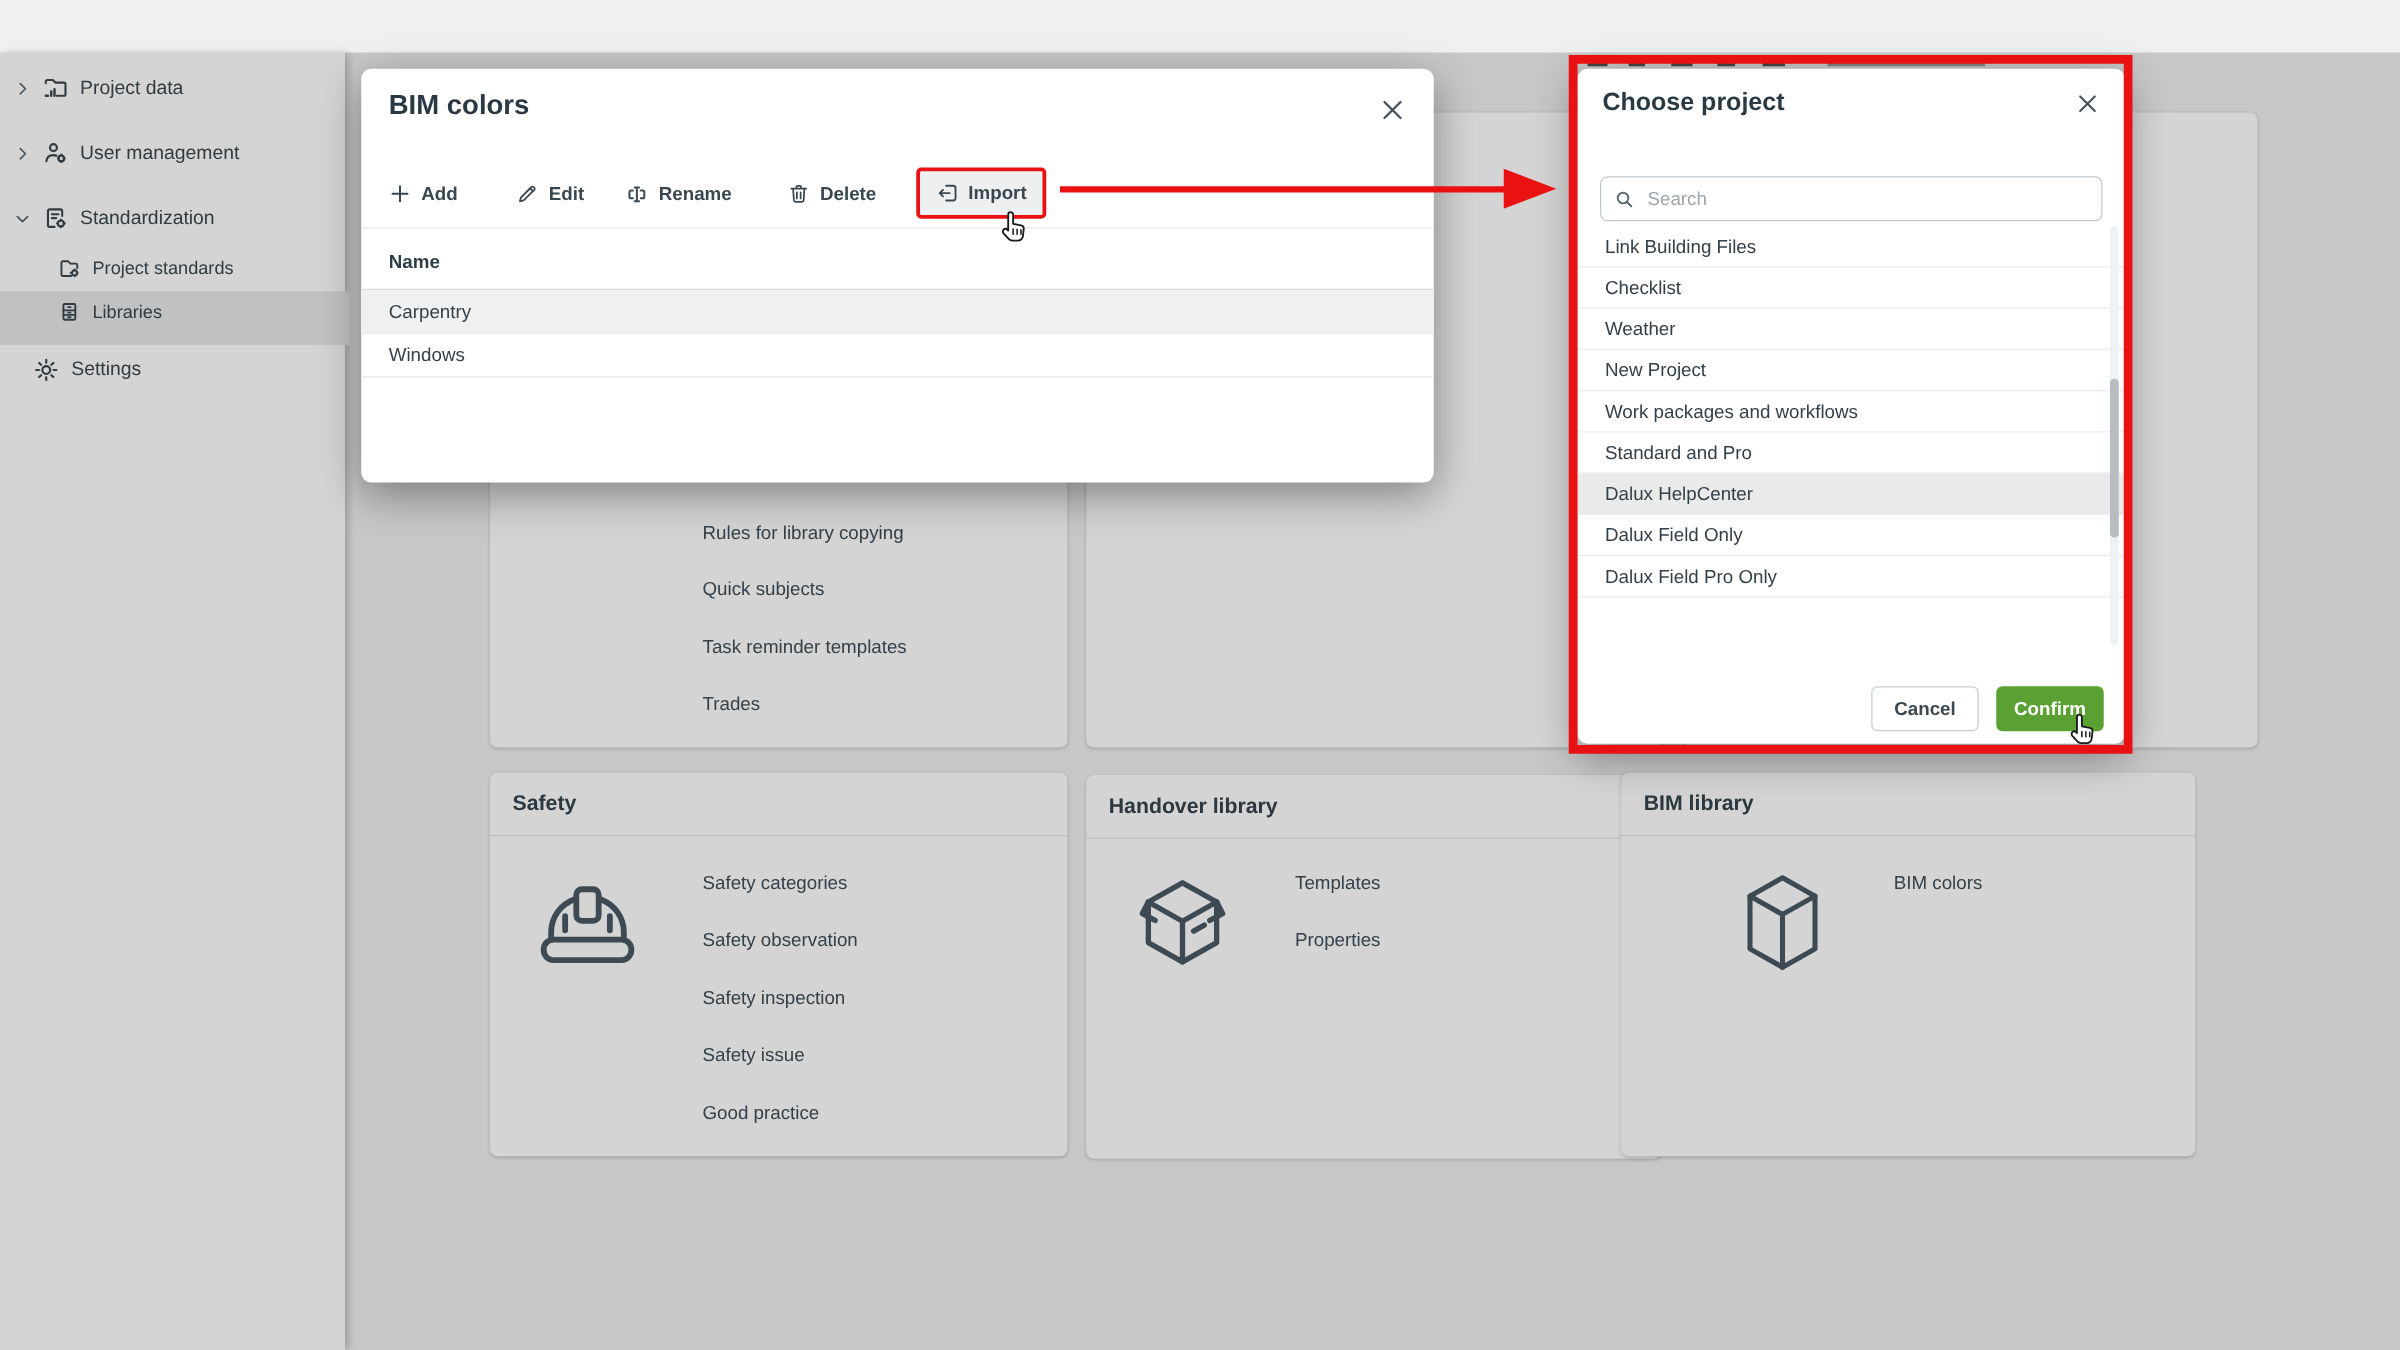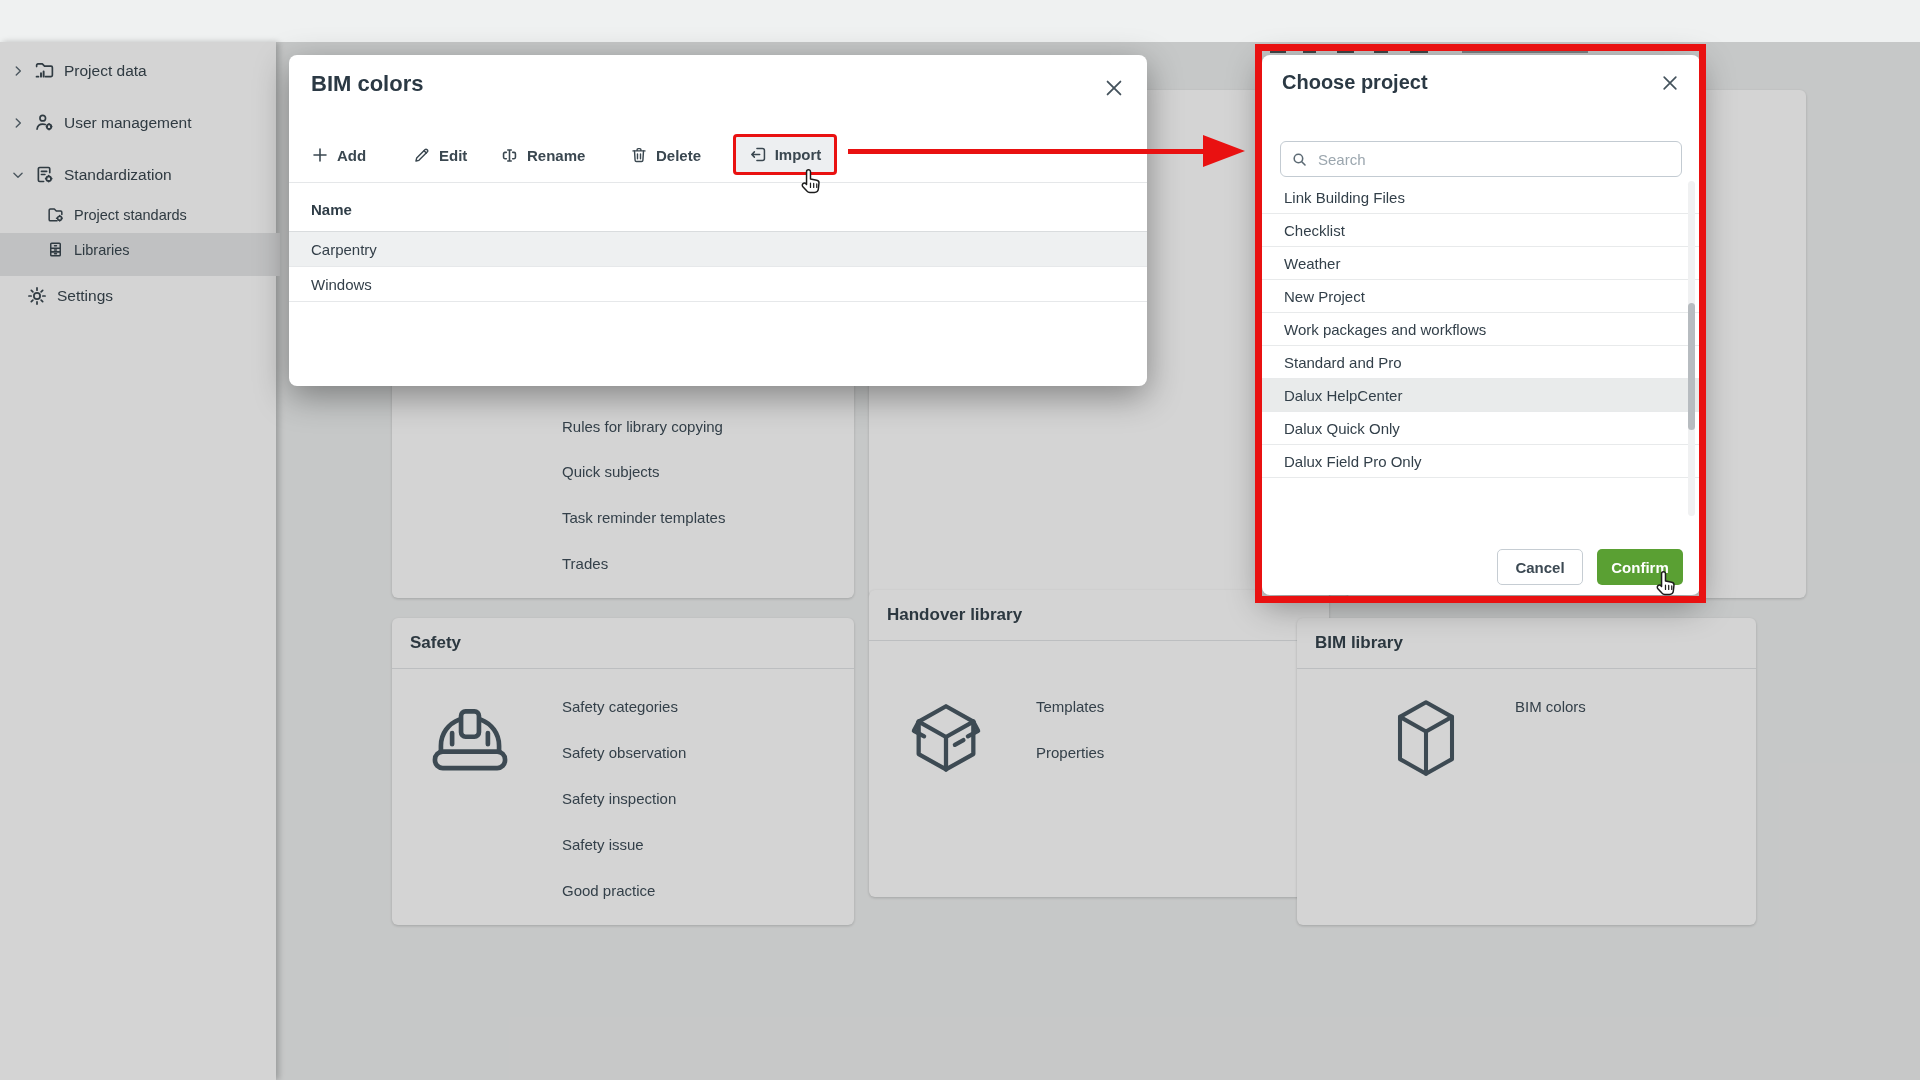--- a/index.html
+++ b/index.html
@@ -195,21 +195,21 @@
         <path d="M7.2 10.2v3M16.8 10.2v3"></path>
         <rect x="2.6" y="15.2" width="18.8" height="4.4" rx="2.1"></rect>
       </svg>
     </span>
   <span class="clink" style="left:562px;top:698px;">Safety categories</span>
   <span class="clink" style="left:562px;top:744px;">Safety observation</span>
   <span class="clink" style="left:562px;top:790px;">Safety inspection</span>
   <span class="clink" style="left:562px;top:836px;">Safety issue</span>
   <span class="clink" style="left:562px;top:882px;">Good practice</span>
 
-  <div class="card" style="left:869px;top:590px;width:460px;height:307px;">
+  <div class="card" style="left:869px;top:620px;width:460px;height:307px;">
     <div class="card-head">Handover library</div>
   </div>
   <span class="cicon" style="left:905px;top:692px;">
     <svg width="82" height="90" viewBox="0 0 24 26" fill="none" stroke="#4a5a64" stroke-width="1.25" stroke-linecap="round" stroke-linejoin="round">
         <path d="M4 8.5 12 4l8 4.5"></path>
         <path d="M4 8.5 12 13l8-4.5"></path>
         <path d="M4 8.5v9.5l8 4.5V13"></path>
         <path d="M20 8.5V18l-8 4.5"></path>
         <path d="M4 8.5 2.6 11.2l3 1.6M20 8.5l1.4 2.7-3 1.6"></path>
         <path d="m14.6 15.3 2.5-1.4"></path>
@@ -323,21 +323,21 @@
     </div>
 
     <div class="cp-list">
       <div class="cp-item">Link Building Files</div>
       <div class="cp-item">Checklist</div>
       <div class="cp-item">Weather</div>
       <div class="cp-item">New Project</div>
       <div class="cp-item">Work packages and workflows</div>
       <div class="cp-item">Standard and Pro</div>
       <div class="cp-item sel">Dalux HelpCenter</div>
-      <div class="cp-item">Dalux Quick Only</div>
+      <div class="cp-item">Dalux Field Only</div>
       <div class="cp-item">Dalux Field Pro Only</div>
     </div>
     <div class="cp-track"></div>
     <div class="cp-thumb"></div>
 
     <div class="btn btn-cancel">Cancel</div>
     <div class="btn btn-confirm">Confirm</div>
   </div>
 
   <div class="red-frame"></div>

